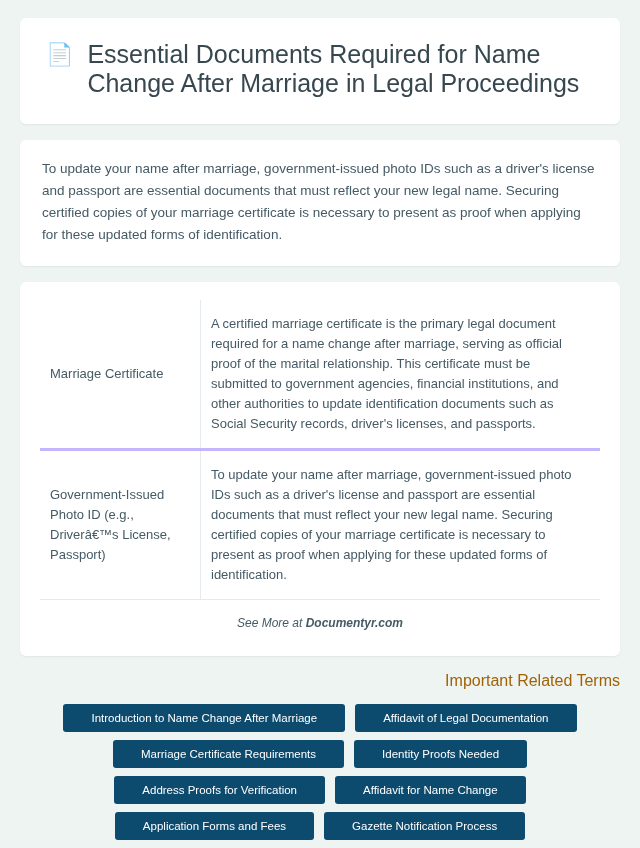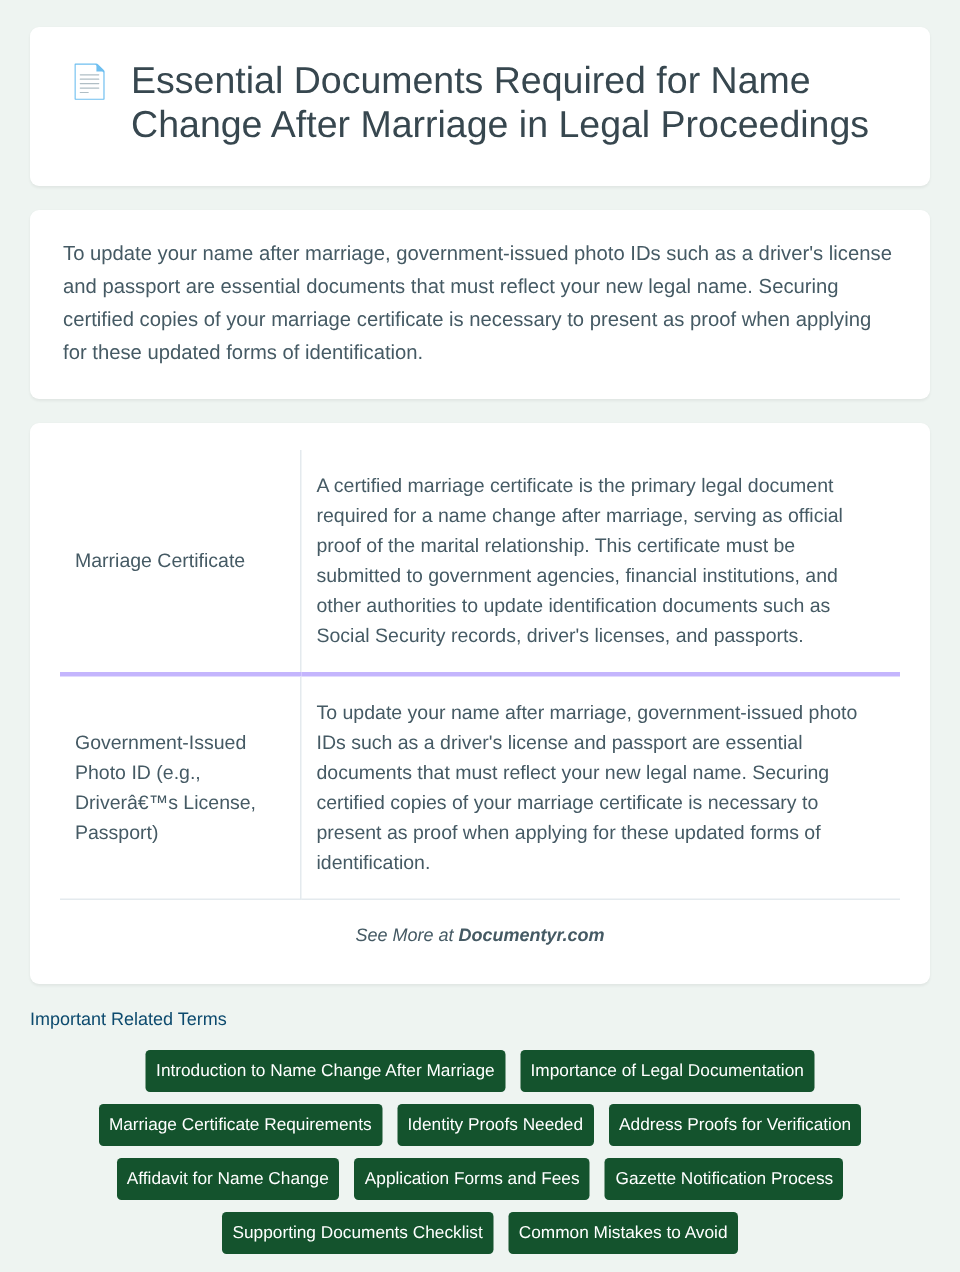--- a/index.html
+++ b/index.html
@@ -97,39 +97,39 @@
     color: #455a64;
     padding: 16px 0 16px 0;
   }
   .see-more b {
     font-style: italic;
     font-weight: bold;
   }
 
   
   .related-heading {
-    text-align: left;
-    font-size: 12px;
-    color: #0c4a6e;
+    text-align: right;
+    font-size: 16px;
+    color: #a16207;
     margin: 10px 0 14px 0;
     font-weight: normal;
   }
   .chips {
     display: flex;
     flex-wrap: wrap;
     justify-content: center;
     gap: 8px 10px;
     padding: 0 8px;
   }
   .chip {
-    background: #14532d;
+    background: #0c4a6e;
     color: #ffffff;
     font-size: 11.5px;
     line-height: 14px;
-    padding: 7px 7px;
+    padding: 7px 28px;
     border-radius: 3px;
     white-space: nowrap;
   }
 </style>
 </head>
 <body>
 
 <div class="page">
 
   <div class="card title-card">
@@ -156,21 +156,21 @@
         </tr>
       </tbody>
     </table>
     <div class="see-more"><span>See More at </span><b>Documentyr.com</b></div>
   </div>
 
   <h2 class="related-heading">Important Related Terms</h2>
 
   <div class="chips">
     <span class="chip">Introduction to Name Change After Marriage</span>
-    <span class="chip">Importance of Legal Documentation</span>
+    <span class="chip">Affidavit of Legal Documentation</span>
     <span class="chip">Marriage Certificate Requirements</span>
     <span class="chip">Identity Proofs Needed</span>
     <span class="chip">Address Proofs for Verification</span>
     <span class="chip">Affidavit for Name Change</span>
     <span class="chip">Application Forms and Fees</span>
     <span class="chip">Gazette Notification Process</span>
     <span class="chip">Supporting Documents Checklist</span>
     <span class="chip">Common Mistakes to Avoid</span>
   </div>
 

